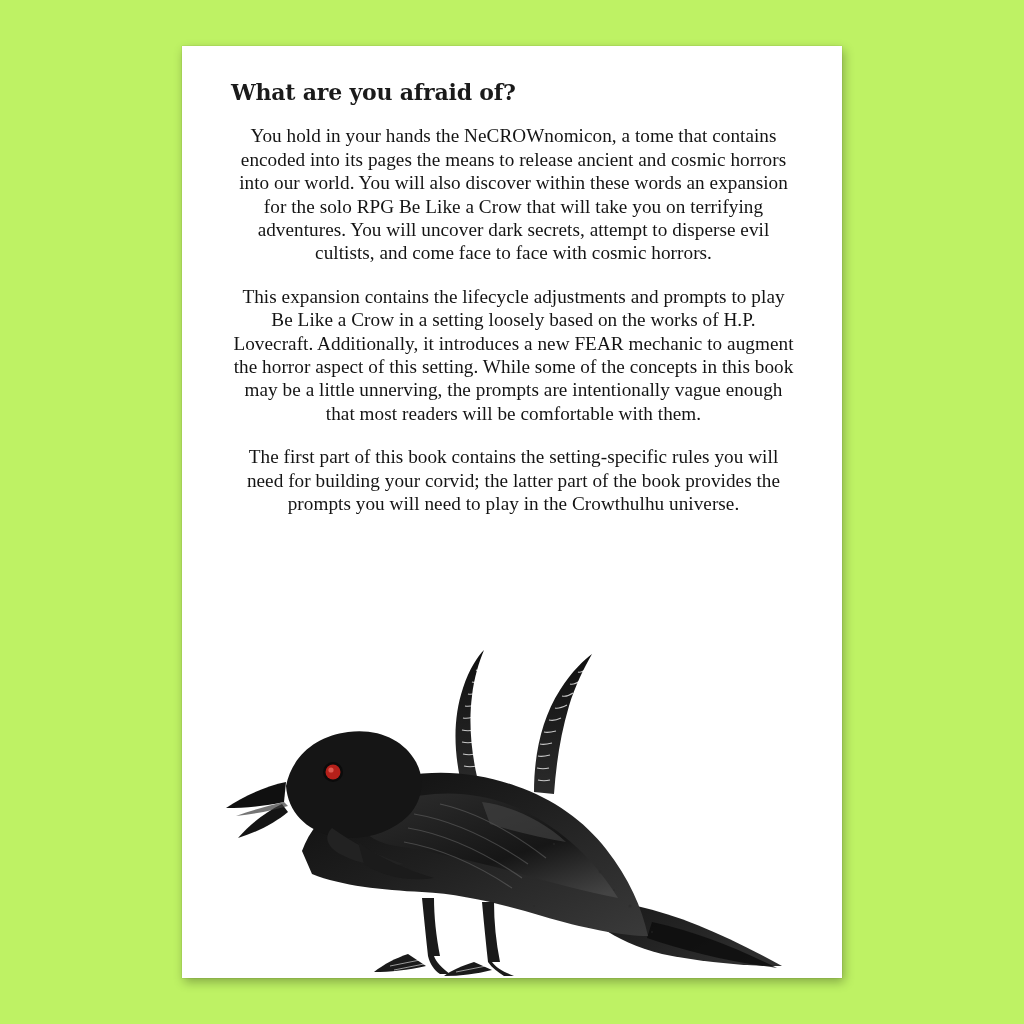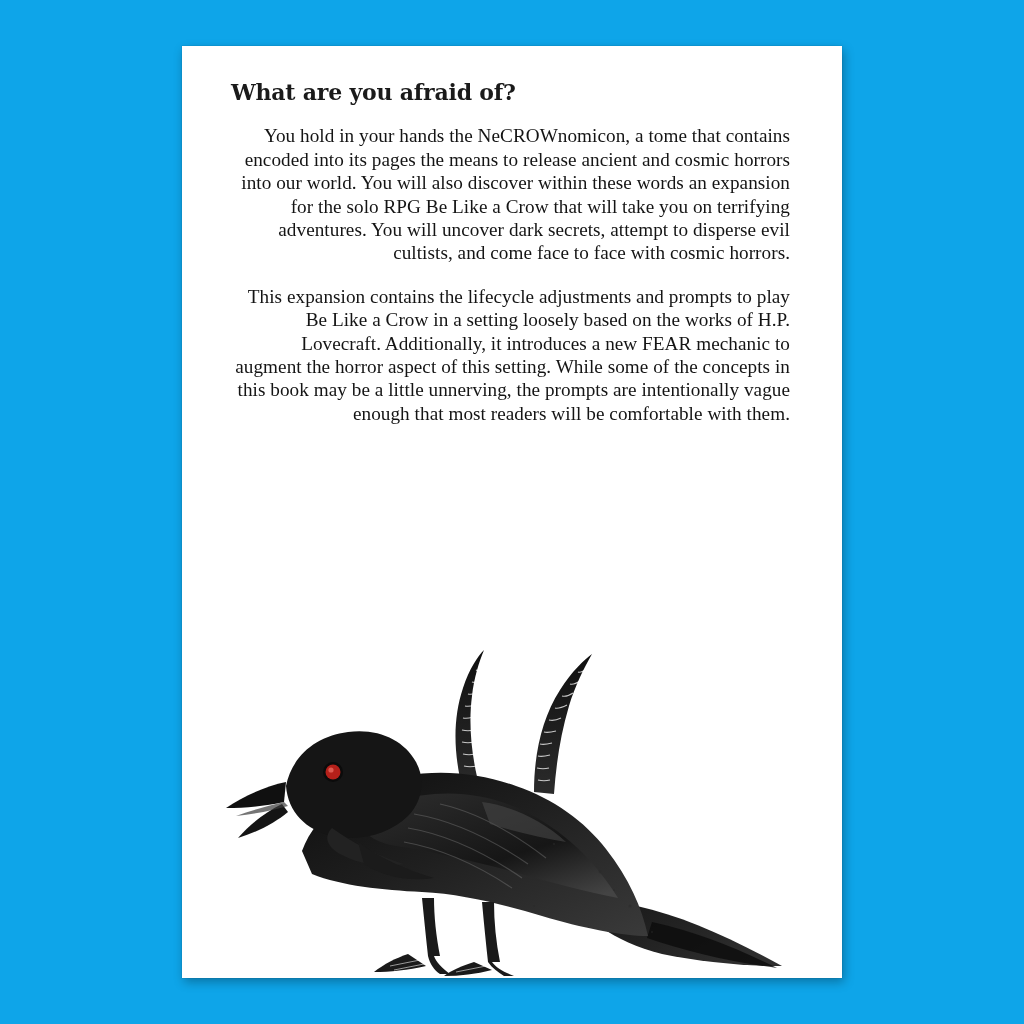--- a/index.html
+++ b/index.html
@@ -10,21 +10,21 @@
     background: #ffffff;
     overflow: hidden;
   }
   body {
     font-family: "Liberation Serif", serif;
   }
   .stage {
     position: relative;
     width: 1024px;
     height: 1024px;
-    background: #0ea5e9;
+    background: #bef264;
   }
   .page {
     position: absolute;
     left: 182px;
     top: 46px;
     width: 660px;
     height: 932px;
     background: #ffffff;
     box-shadow: 2px 4px 10px rgba(0,0,0,0.30), 0 0 1px rgba(0,0,0,0.25);
     overflow: hidden;
@@ -42,22 +42,22 @@
     letter-spacing: -0.2px;
     color: #1a1a1a;
     margin: 0 0 19px 0;
     line-height: 1.2;
   }
   .para {
     font-family: "Liberation Serif", serif;
     font-size: 19.2px;
     line-height: 23.4px;
     color: #141414;
-    margin: 0 6px 20px 0;
-    text-align: right;
+    margin: 0 0 20px 0;
+    text-align: center;
     letter-spacing: 0.05px;
   }
   .para:last-child { margin-bottom: 0; }
   .u { }
 
   
   .crow-wrap {
     position: absolute;
     left: 0;
     top: 560px;
@@ -74,20 +74,21 @@
   <div class="page">
 
     <div class="content">
 
       <h1 class="doc-title">What are you afraid of?</h1>
 
       <p class="para">You hold in your hands the NeCROWnomicon, a tome that contains encoded into its pages the means to release ancient and cosmic horrors into our world.  You will also discover within these words an expansion for the solo RPG Be Like a Crow that will take you on terrifying adventures. You will uncover dark secrets, attempt to disperse evil cultists, and come face to face with cosmic horrors.</p>
 
       <p class="para"><span>This expansion contains the lifecycle adjustments and prompts to play Be Like a Crow in a setting loosely based on the works of H.P. Lovecraft. Additionally, it introduces a new </span><span class="u">FEAR</span><span> mechanic to augment the horror aspect of this setting. While some of the concepts in this book may be a little unnerving, the prompts are intentionally vague enough that most readers will be comfortable with them.</span></p>
 
+      <p class="para">The first part of this book contains the setting-specific rules you will need for building your corvid; the latter part of the book provides the prompts you will need to play in the Crowthulhu universe.</p>
 
     </div>
 
     <div class="crow-wrap">
       <svg class="crow-svg" width="660" height="372" viewBox="0 0 660 372">
         <defs>
           <linearGradient id="bodyGrad" x1="0" y1="0" x2="1" y2="1">
             <stop offset="0%" stop-color="#0e0e0e"></stop>
             <stop offset="45%" stop-color="#1f1f1f"></stop>
             <stop offset="100%" stop-color="#3a3a3a"></stop>

